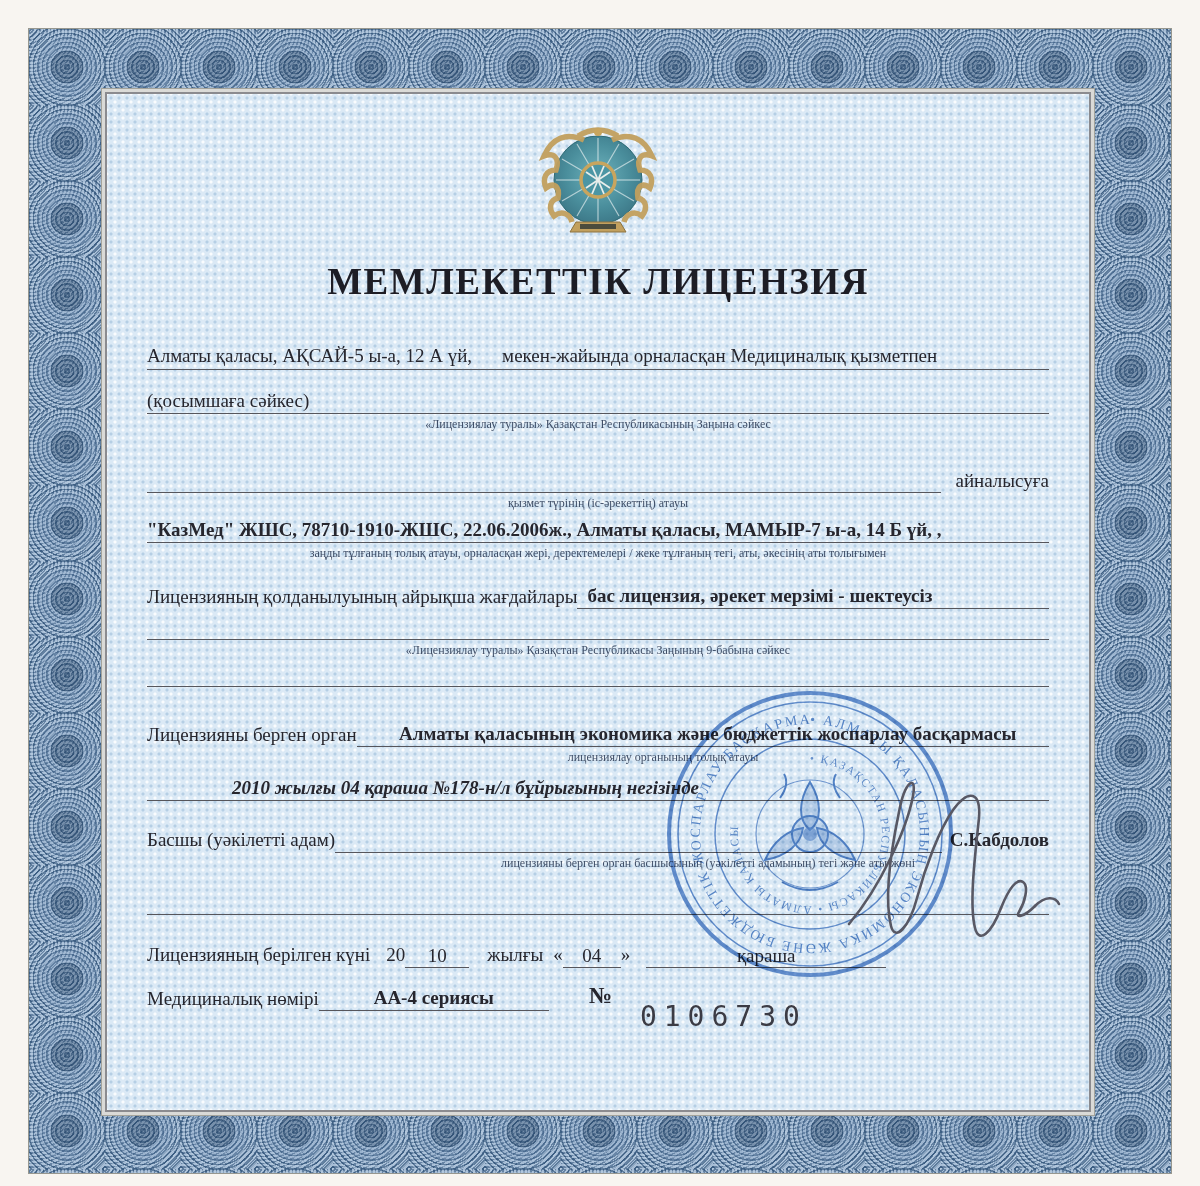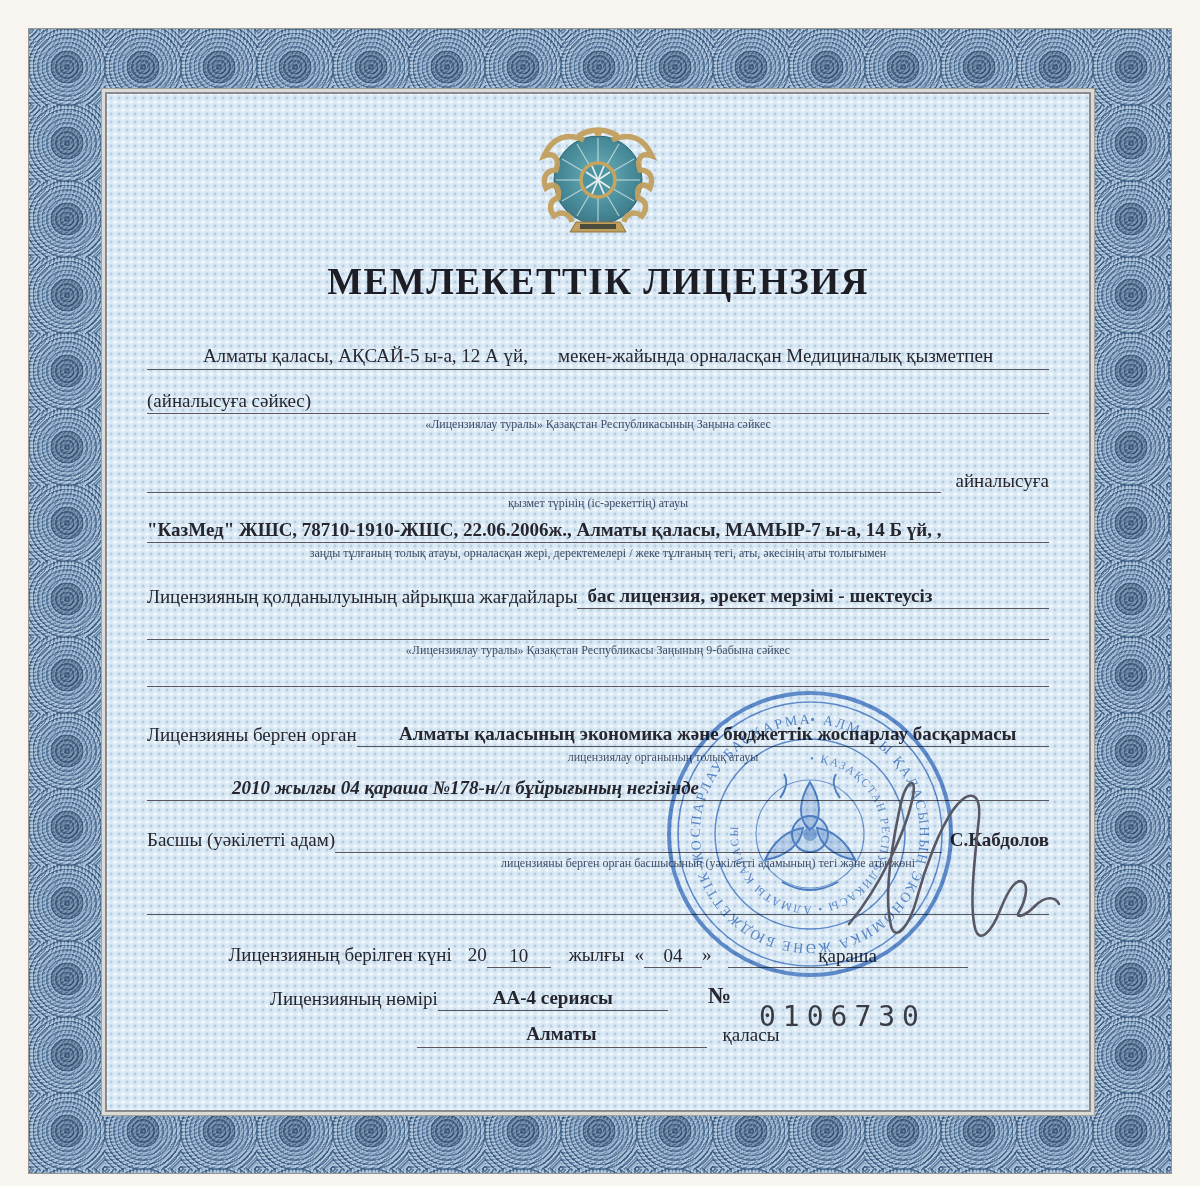--- a/index.html
+++ b/index.html
@@ -42,21 +42,21 @@
 
   .emblem-wrap { text-align:center; margin-top:22px; height:132px; }
 
   .title {
     margin:12px 0 0 0;
     text-align:center;
     font-size:37px; font-weight:bold; letter-spacing:1.5px;
     color:#1d1d25;
   }
 
-  .row { position:relative; font-size:19px; color:#26262e; line-height:1.35;justify-content:center; }
+  .row { position:relative; font-size:19px; color:#26262e; line-height:1.35; }
   .underlined { border-bottom:1px solid #56565c; }
   .flexrow { display:flex; align-items:flex-end; }
   .fill-underlined { flex:1; border-bottom:1px solid #56565c; }
   .fill-line { flex:1; border-bottom:1px solid #56565c; align-self:stretch; }
   .label { white-space:nowrap; }
   .bold { font-weight:bold; }
   .pl10 { padding-left:10px; } .pl14 { padding-left:14px;margin-top:28px; } .pl8 { padding-left:8px; }
   .ml10 { margin-left:10px; } .ml16 { margin-left:16px; } .ml18 { margin-left:18px; }
   .gap30 { display:inline-block; width:30px; }
   .indent85 { margin-left:85px;font-style:italic; }
@@ -144,21 +144,21 @@
 
     <h1 class="title">МЕМЛЕКЕТТІК ЛИЦЕНЗИЯ</h1>
 
     <div class="row underlined flexrow mt40">
       <span>Алматы қаласы, АҚСАЙ-5 ы-а, 12 А үй,</span>
       <span class="gap30"></span>
       <span>мекен-жайында орналасқан Медициналық қызметпен</span>
     </div>
 
     <div class="row underlined mt18">
-      <span>(айналысуға сәйкес)</span>
+      <span>(қосымшаға сәйкес)</span>
     </div>
     <div class="caption">«Лицензиялау туралы» Қазақстан Республикасының Заңына сәйкес</div>
 
     <div class="row flexrow mt8">
       <span class="fill-line"></span>
       <span class="pl14">айналысуға</span>
     </div>
     <div class="caption">қызмет түрінің (іс-әрекеттің) атауы</div>
 
     <div class="row underlined bold mt6">
@@ -201,30 +201,26 @@
       <span class="ml16">20</span>
       <span class="seg w64"><span class="date-val">10</span></span>
       <span class="ml18">жылғы</span>
       <span class="ml10">«</span>
       <span class="seg w58"><span class="date-val">04</span></span>
       <span>»</span>
       <span class="seg w240 ml16"><span class="date-val">қараша</span></span>
     </div>
 
     <div class="row flexrow mt12">
-      <span class="label">Лицензияның нөмірі</span>
+      <span class="label">Медициналық нөмірі</span>
       <span class="seg w230 bold">АА-4 сериясы</span>
       <span class="no-sign">№</span>
       <span class="number">0106730</span>
     </div>
 
-    <div class="row flexrow mt10">
-      <span class="seg w290 bold">Алматы</span>
-      <span class="ml16">қаласы</span>
-    </div>
 
     <svg class="stamp" viewBox="0 0 296 296">
       <defs>
         <path id="ringpath" d="M 148,38 a 110,110 0 1 1 -0.1,0"></path>
         <path id="ringpath2" d="M 148,76 a 72,72 0 1 1 -0.1,0"></path>
       </defs>
       <g stroke="#4d80c6" fill="none">
         <circle cx="148" cy="148" r="141" stroke-width="4" opacity=".9"></circle>
         <circle cx="148" cy="148" r="132" stroke-width="1.5" opacity=".9"></circle>
         <circle cx="148" cy="148" r="95" stroke-width="1.5" opacity=".9"></circle>

